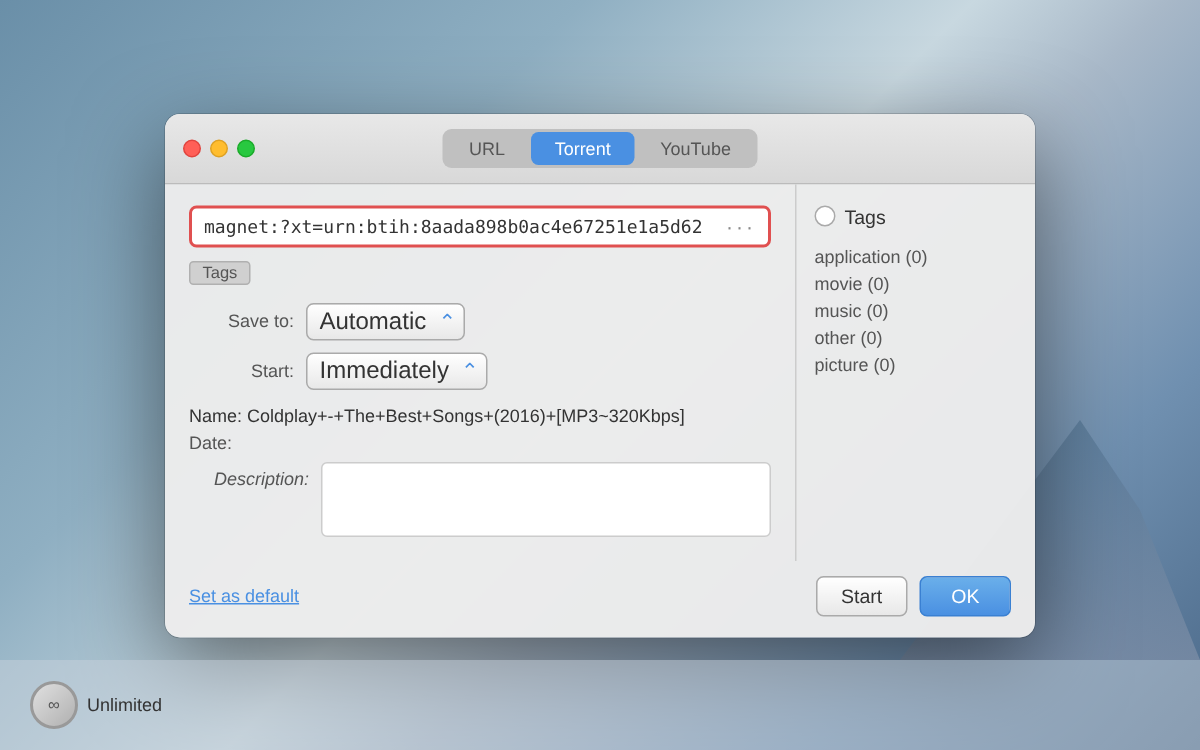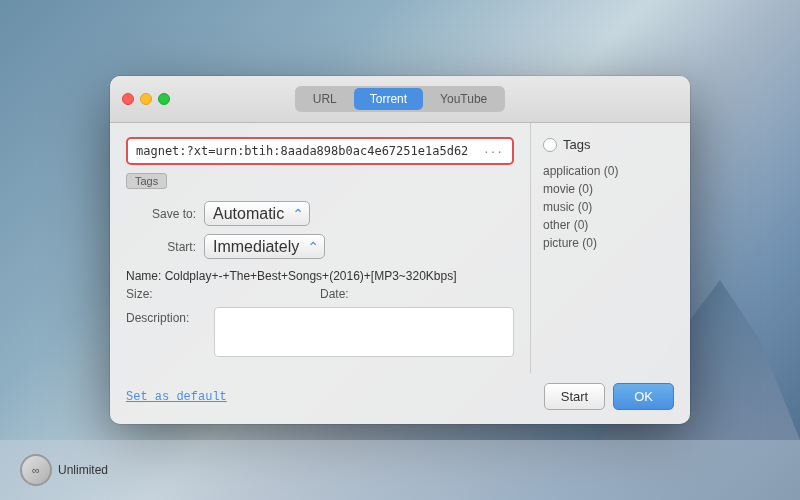--- a/index.html
+++ b/index.html
@@ -276,24 +276,26 @@
 
     
     .desc-row {
       display: flex;
       align-items: flex-start;
       margin-top: 4px;
     }
 
     .desc-label {
       width: 80px;
+      text-align: right;
       color: #555;
       font-size: 12px;
       margin-right: 8px;
       padding-top: 4px;
+      font-style: italic;
     }
 
     .desc-textarea {
       flex: 1;
       height: 50px;
       border: 1px solid #ccc;
       border-radius: 4px;
       background: white;
       font-size: 12px;
       padding: 4px;
@@ -308,21 +310,20 @@
       justify-content: space-between;
     }
 
     .set-default-link {
       color: #4a90e2;
       font-size: 12px;
       text-decoration: underline;
       cursor: pointer;
       background: none;
       border: none;
-      font-family: Liberation Mono, monospace;
     }
 
     .footer-buttons {
       display: flex;
       gap: 8px;
     }
 
     .btn-cancel {
       background: linear-gradient(180deg, #ffffff, #e8e8e8);
       border: 1px solid #aaa;
@@ -435,21 +436,20 @@
             <span class="select-arrow">⌃</span>
           </div>
         </div>
 
         <div class="info-section">
           <div class="info-name">
             <span>Name:</span>
             <span>Coldplay+-+The+Best+Songs+(2016)+[MP3~320Kbps]</span>
           </div>
           <div class="info-row">
-            <span class="info-size">Size:</span>
             <span class="info-date">Date:</span>
           </div>
         </div>
 
 
         <div class="desc-row">
           <span class="desc-label">Description:</span>
           <textarea class="desc-textarea" style=""></textarea>
         </div>
 

